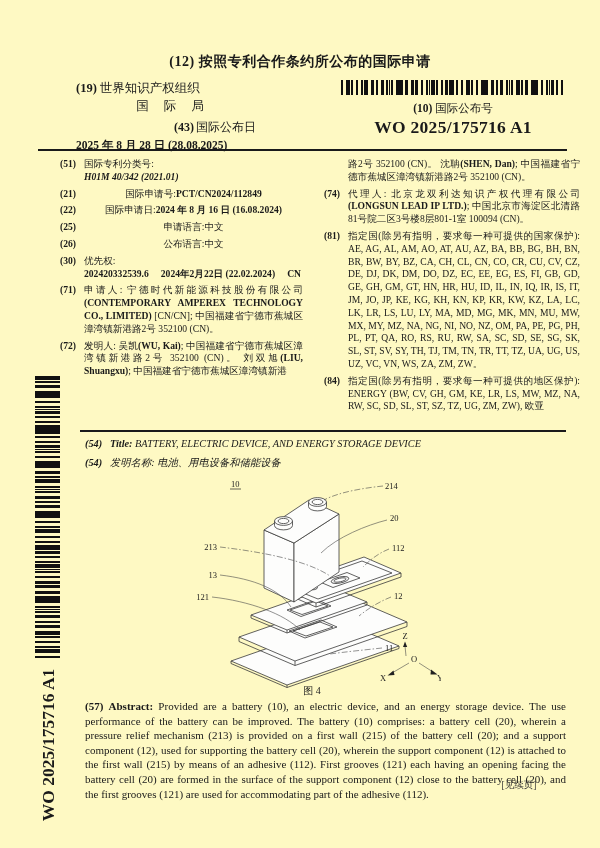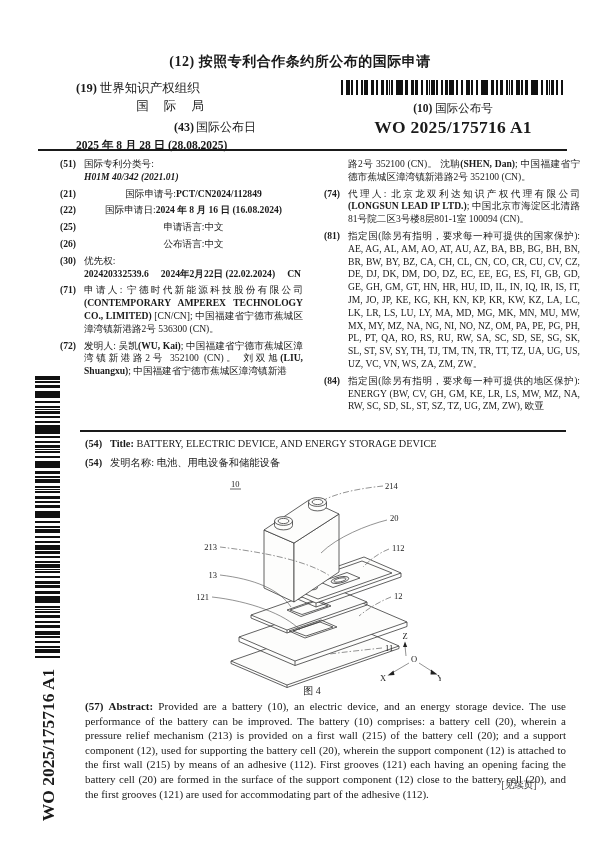--- a/index.html
+++ b/index.html
@@ -1,16 +1,16 @@
 <!DOCTYPE html>
 <html><head>
 <meta charset="utf-8">
 <style>
   html,body{margin:0;padding:0;background:#9a9a9a;}
-  .page{position:relative;width:600px;height:848px;margin:0 auto;background:#ffffff;
+  .page{position:relative;width:600px;height:848px;margin:0 auto;background:#fef9c3;
         font-family:"Liberation Serif","DejaVu Serif",serif;color:#1a1a1a;overflow:hidden;}
 
   
   .heading12{position:absolute;top:53px;left:0;width:100%;text-align:center;
              font-size:14px;font-weight:bold;letter-spacing:.5px;}
   .org{position:absolute;left:76px;top:80px;width:180px;font-size:12.5px;}
   .org .l1 b{margin-right:3px;text-align:center;}
   .org .l2{width:130px;margin-left:32px;text-align:center;letter-spacing:6px;margin-top:1px;}
   .org .l3{margin-top:4px;padding-left:40px;font-size:12px;text-align:right;}
   .org .l3 b{margin-right:2px;}
@@ -43,21 +43,21 @@
   .field{position:relative;padding-left:24px;margin:0 0 4px 0;text-align:justify;}
   .fnum{position:absolute;left:0;top:0;font-weight:bold;}
   .kv{display:flex;justify-content:center;text-align:left;}
   .kv .v{font-weight:bold;white-space:nowrap;}
   .kv.plain .v{font-weight:normal;}
   .ipc{font-weight:bold;font-style:italic;}
   .prio{display:flex;justify-content:space-between;font-weight:bold;padding-right:2px;}
 
   
   .titleblk{position:absolute;left:85px;top:437px;width:481px;font-size:10.3px;line-height:13px;}
-  .titleblk .row{position:relative;padding-left:25px;margin-bottom:6px;}
+  .titleblk .row{position:relative;padding-left:25px;margin-bottom:6px;font-style:italic;}
   .titleblk .fnum{left:0;}
   .abstract{position:absolute;left:85px;top:699px;width:481px;font-size:11px;
             line-height:14.6px;text-align:justify;}
 
   
   .figwrap{position:absolute;left:179px;top:474px;width:262px;height:224px;}
   .figwrap svg{width:100%;height:100%;}
   .fig-line{stroke:#3a3a3a;stroke-width:.8;fill:none;}
   .fig-face{stroke:#3a3a3a;stroke-width:.8;fill:#fdfdfc;}
   .fig-leader{stroke:#4a4a4a;stroke-width:.6;fill:none;}
@@ -132,21 +132,21 @@
       <span class="fnum">(30)</span>
       <span>优先权:</span>
       <div class="prio">
         <span>202420332539.6</span>
         <span>2024年2月22日 (22.02.2024)</span>
         <span>CN</span>
       </div>
     </div>
     <div class="field">
       <span class="fnum">(71)</span>
-      <span>申请人: </span><span><span>宁德时代新能源科技股份有限公司 </span><span style="font-weight: bold;">(CONTEMPORARY AMPEREX TECHNOLOGY CO., LIMITED) </span><span>[CN/CN]; 中国福建省宁德市蕉城区漳湾镇新港路2号 536300 (CN)。</span></span>
+      <span>申请人: </span><span><span>宁德时代新能源科技股份有限公司 </span><span style="font-weight: bold;">(CONTEMPORARY AMPEREX TECHNOLOGY CO., LIMITED) </span><span>[CN/CN]; 中国福建省宁德市蕉城区漳湾镇新港路2号 352100 (CN)。</span></span>
     </div>
     <div class="field">
       <span class="fnum">(72)</span>
       <span>发明人: </span><span><span>吴凯</span><span style="font-weight: bold;">(WU, Kai)</span><span>; 中国福建省宁德市蕉城区漳湾镇新港路2号 352100 (CN)。 刘双旭</span><span style="font-weight: bold;">(LIU, Shuangxu)</span><span>; 中国福建省宁德市蕉城区漳湾镇新港</span></span>
     </div>
   </div>
 
   <div class="colR bib">
     <div class="field">
       <span><span>路2号 352100 (CN)。 沈聃</span><span style="font-weight: bold;">(SHEN, Dan)</span><span>; 中国福建省宁德市蕉城区漳湾镇新港路2号 352100 (CN)。</span></span>

